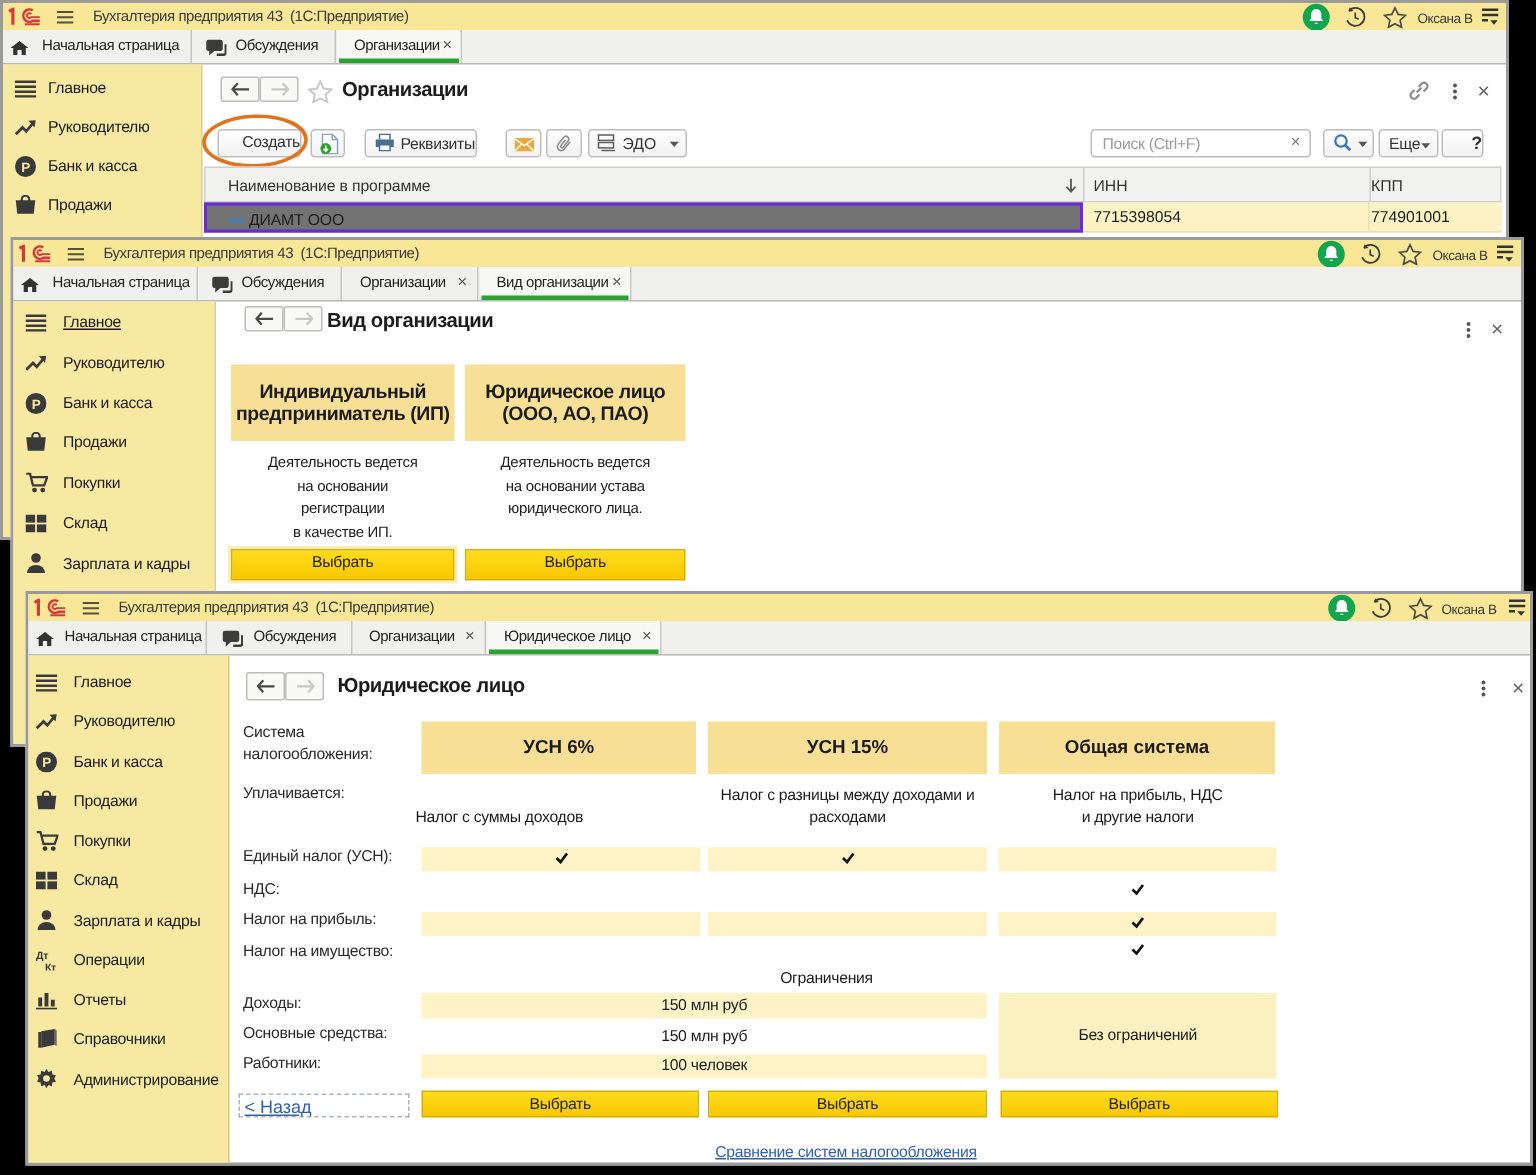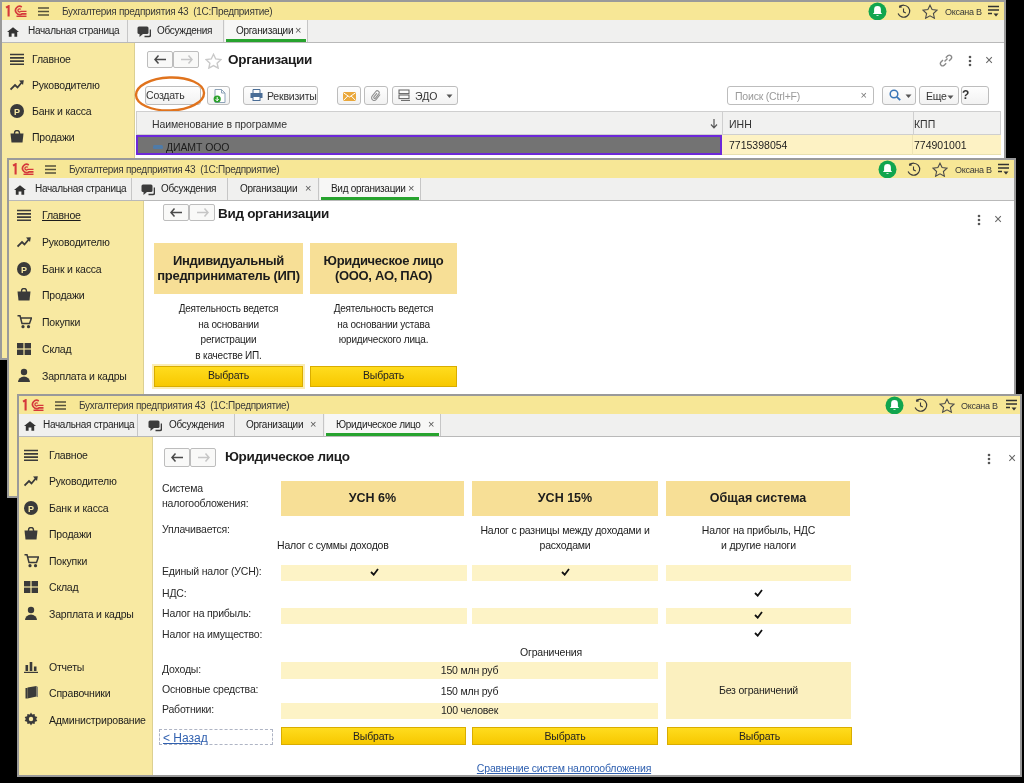--- a/index.html
+++ b/index.html
@@ -12,21 +12,21 @@
 .tab .lbl{position:absolute;top:5px;}
 .tab.act{background:#f7f7f6;}
 .tab.act:after{content:"";position:absolute;left:1px;right:1px;bottom:0;height:3px;background:#27a32e;}
 .tabx{position:absolute;top:4px;font-size:11px;color:#555;}
 .side{position:absolute;background:#f8e9a2;}
 .mi{position:absolute;left:0;right:0;height:26px;font-size:10.5px;letter-spacing:-0.2px;}
 .mi .ml{position:absolute;top:7px;white-space:nowrap;color:#1c1c1c;}
 .mi svg{position:absolute;}
 .navb{position:absolute;width:26px;height:17px;background:#f9f9f8;border:1px solid #bdbdbd;border-radius:2px;}
 .ptitle{position:absolute;font-size:13.5px;letter-spacing:-0.3px;font-weight:bold;white-space:nowrap;}
-.btn{position:absolute;background:linear-gradient(#fefefe,#f2f2f2);border:1px solid #bdbdbd;border-radius:3px;font-size:10.5px;letter-spacing:-0.2px;color:#333;text-align:left;}
+.btn{position:absolute;background:linear-gradient(#fefefe,#f2f2f2);border:1px solid #bdbdbd;border-radius:3px;font-size:10.5px;letter-spacing:-0.2px;color:#333;text-align:right;}
 .wx{position:absolute;color:#666;font-size:14px;}
 .ybtn{position:absolute;background:linear-gradient(#ffdc1e,#f7c800);border:1px solid #d9ad00;text-align:center;font-size:10.5px;letter-spacing:-0.2px;color:#222;}
 .ybtn span{position:relative;top:2px;}
 .chk{position:absolute;}
 .lab{position:absolute;font-size:10.5px;letter-spacing:-0.2px;color:#2a2a2a;white-space:nowrap;}
 .cell{position:absolute;font-size:10.5px;letter-spacing:-0.2px;white-space:nowrap;}
 .strip{position:absolute;background:#fdf3c6;}
 a,.lnk{color:#3161b0;text-decoration:underline;}
 </style></head>
 <body>
@@ -452,20 +452,27 @@
         <rect x="7.6" y="6.6" width="6.4" height="5.4" fill="#3a3a3a"></rect>
       </svg>
     <span class="ml" style="left:30px">Склад</span>
     </div>
   <div class="mi" style="left:0;top:205px;">
     <svg style="left:5px;top:5px" width="14" height="14">
         <circle cx="7" cy="4" r="3.2" fill="#3a3a3a"></circle>
         <path d="M1,14 a6,5.4 0 0 1 12,0 z" fill="#3a3a3a"></path>
       </svg>
     <span class="ml" style="left:30px">Зарплата и кадры</span>
+    </div>
+  <div class="mi" style="left:0;top:231px;">
+    <svg style="left:5px;top:5px" width="16" height="15">
+        <text x="0" y="7" font-size="7" font-weight="bold" fill="#3a3a3a">Дт</text>
+        <text x="6" y="15" font-size="7" font-weight="bold" fill="#3a3a3a">Кт</text>
+      </svg>
+    <span class="ml" style="left:30px">Операции</span>
     </div>
   <div class="mi" style="left:0;top:258px;">
     <svg style="left:5px;top:6px" width="14" height="13">
         <path d="M0,12.5 H14" stroke="#3a3a3a" stroke-width="1.4"></path>
         <rect x="1.5" y="5" width="2.6" height="6" fill="#3a3a3a"></rect>
         <rect x="5.7" y="2" width="2.6" height="9" fill="#3a3a3a"></rect>
         <rect x="9.9" y="6.5" width="2.6" height="4.5" fill="#3a3a3a"></rect>
       </svg>
     <span class="ml" style="left:30px">Отчеты</span>
     </div>

